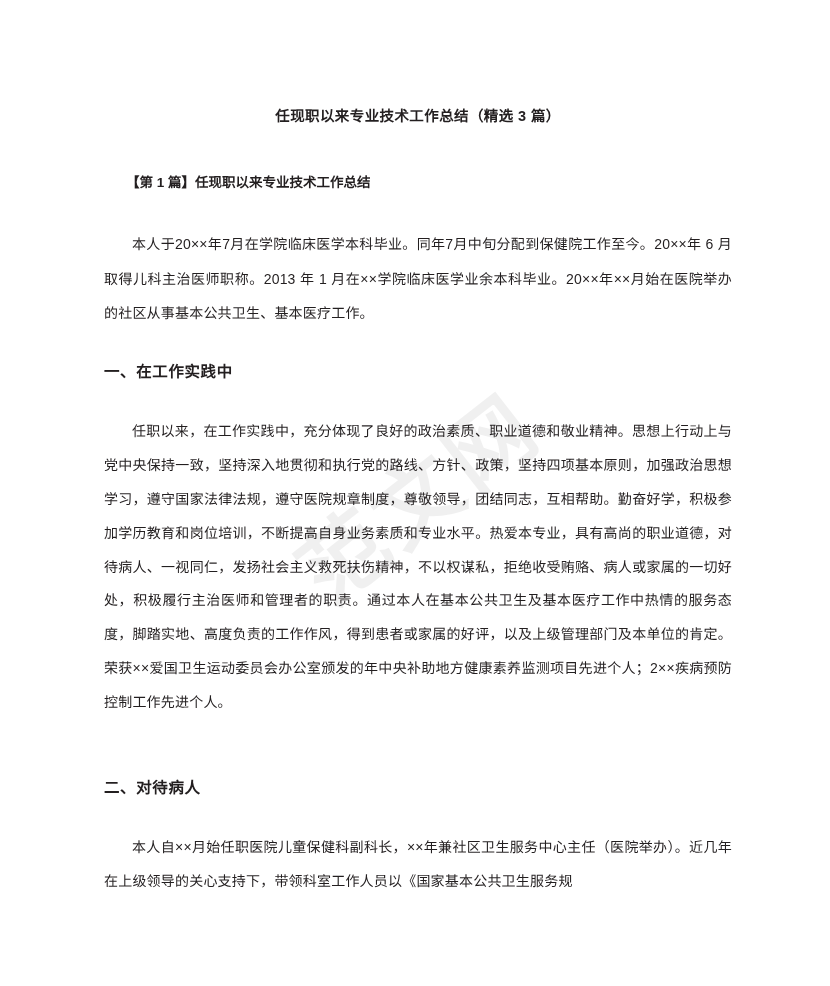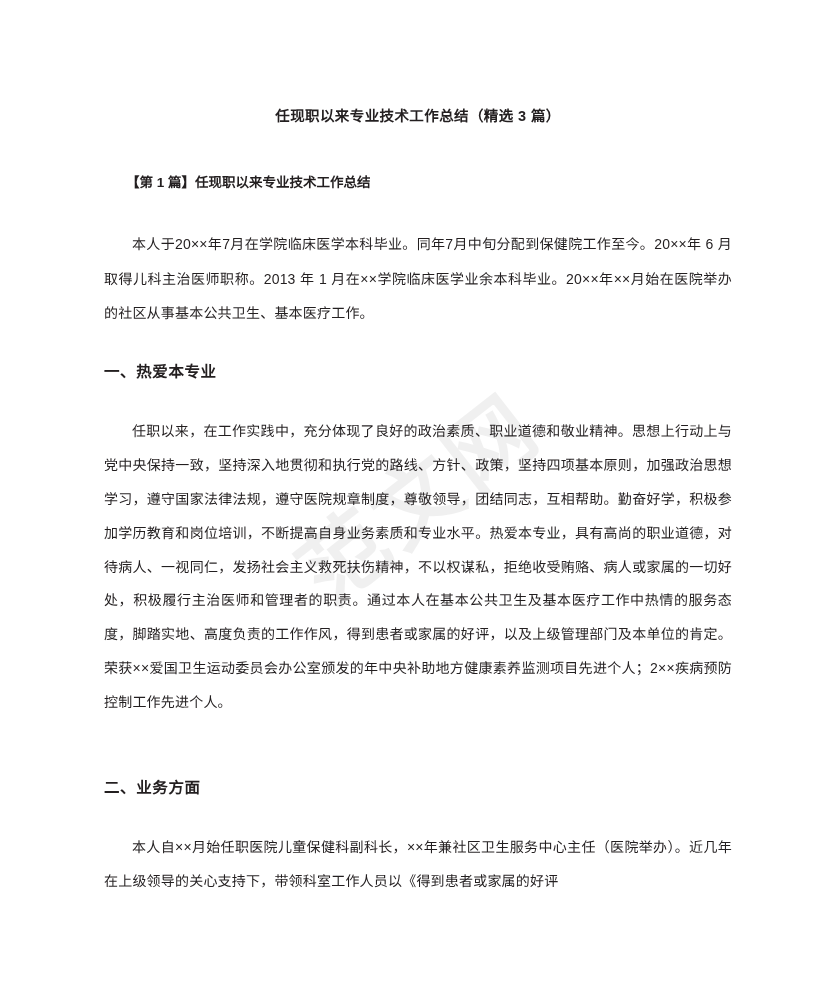--- a/index.html
+++ b/index.html
@@ -103,22 +103,22 @@
   </div>
 
   <div id="content">
 
     <h1 class="doc-title">任现职以来专业技术工作总结（精选 3 篇）</h1>
 
     <p class="subtitle">【第 1 篇】任现职以来专业技术工作总结</p>
 
     <p class="para">本人于20××年7月在学院临床医学本科毕业。同年7月中旬分配到保健院工作至今。20××年 6 月取得儿科主治医师职称。2013 年 1 月在××学院临床医学业余本科毕业。20××年××月始在医院举办的社区从事基本公共卫生、基本医疗工作。</p>
 
-    <h2 class="section-heading">一、热爱本专业</h2>
+    <h2 class="section-heading">一、在工作实践中</h2>
 
     <p class="para tight">任职以来，在工作实践中，充分体现了良好的政治素质、职业道德和敬业精神。思想上行动上与党中央保持一致，坚持深入地贯彻和执行党的路线、方针、政策，坚持四项基本原则，加强政治思想学习，遵守国家法律法规，遵守医院规章制度，尊敬领导，团结同志，互相帮助。勤奋好学，积极参加学历教育和岗位培训，不断提高自身业务素质和专业水平。热爱本专业，具有高尚的职业道德，对待病人、一视同仁，发扬社会主义救死扶伤精神，不以权谋私，拒绝收受贿赂、病人或家属的一切好处，积极履行主治医师和管理者的职责。通过本人在基本公共卫生及基本医疗工作中热情的服务态度，脚踏实地、高度负责的工作作风，得到患者或家属的好评，以及上级管理部门及本单位的肯定。荣获××爱国卫生运动委员会办公室颁发的年中央补助地方健康素养监测项目先进个人；2××疾病预防控制工作先进个人。</p>
 
-    <h2 class="section-heading second">二、业务方面</h2>
+    <h2 class="section-heading second">二、对待病人</h2>
 
-    <p class="para tight lead">本人自××月始任职医院儿童保健科副科长，××年兼社区卫生服务中心主任（医院举办）。近几年在上级领导的关心支持下，带领科室工作人员以《得到患者或家属的好评</p>
+    <p class="para tight lead">本人自××月始任职医院儿童保健科副科长，××年兼社区卫生服务中心主任（医院举办）。近几年在上级领导的关心支持下，带领科室工作人员以《国家基本公共卫生服务规</p>
 
   </div>
 </div>
 
 </body></html>

